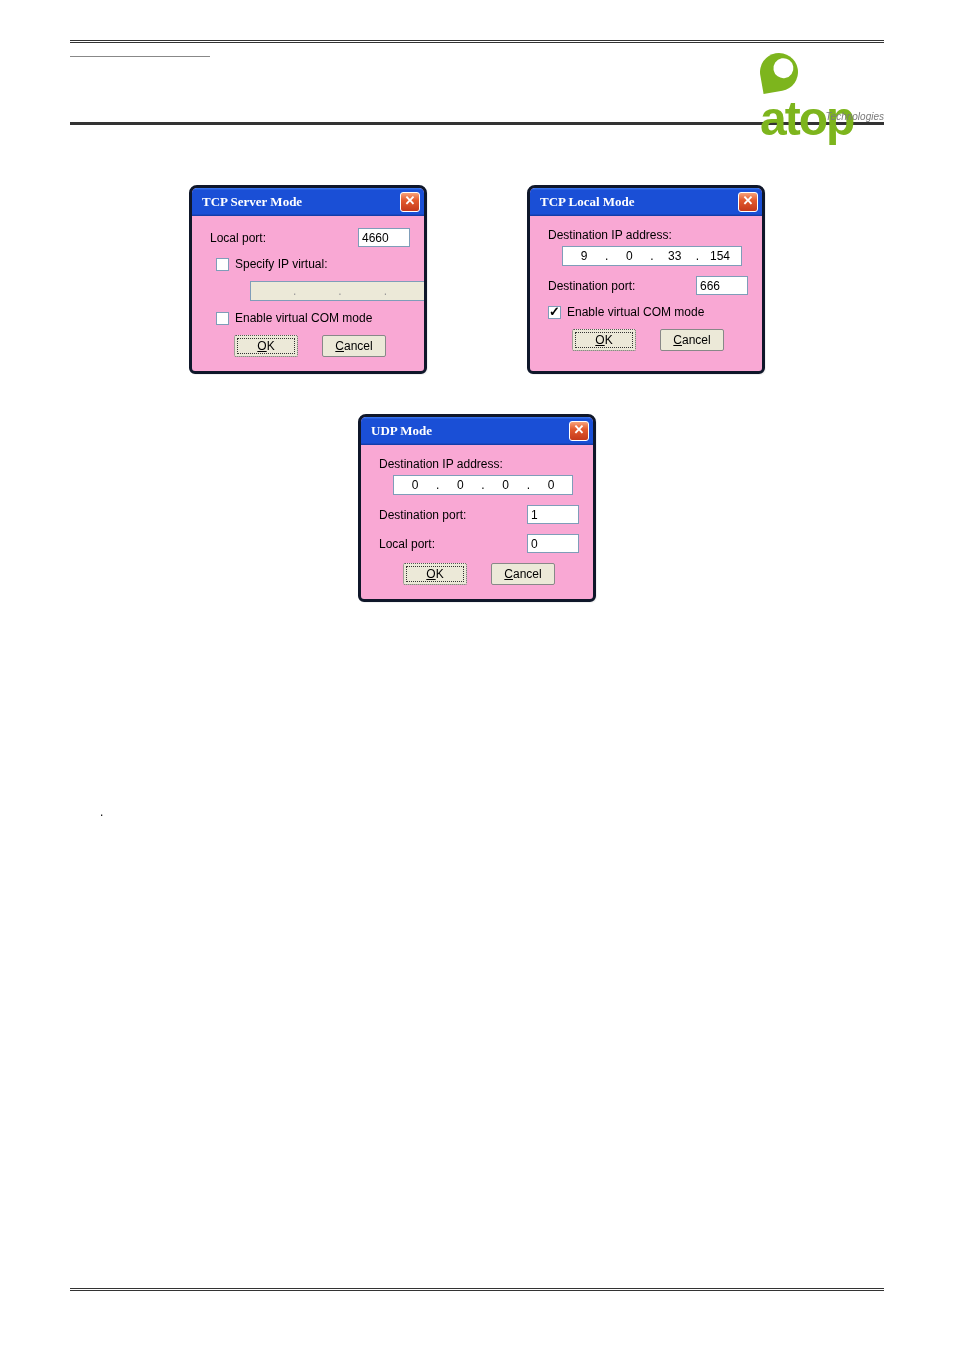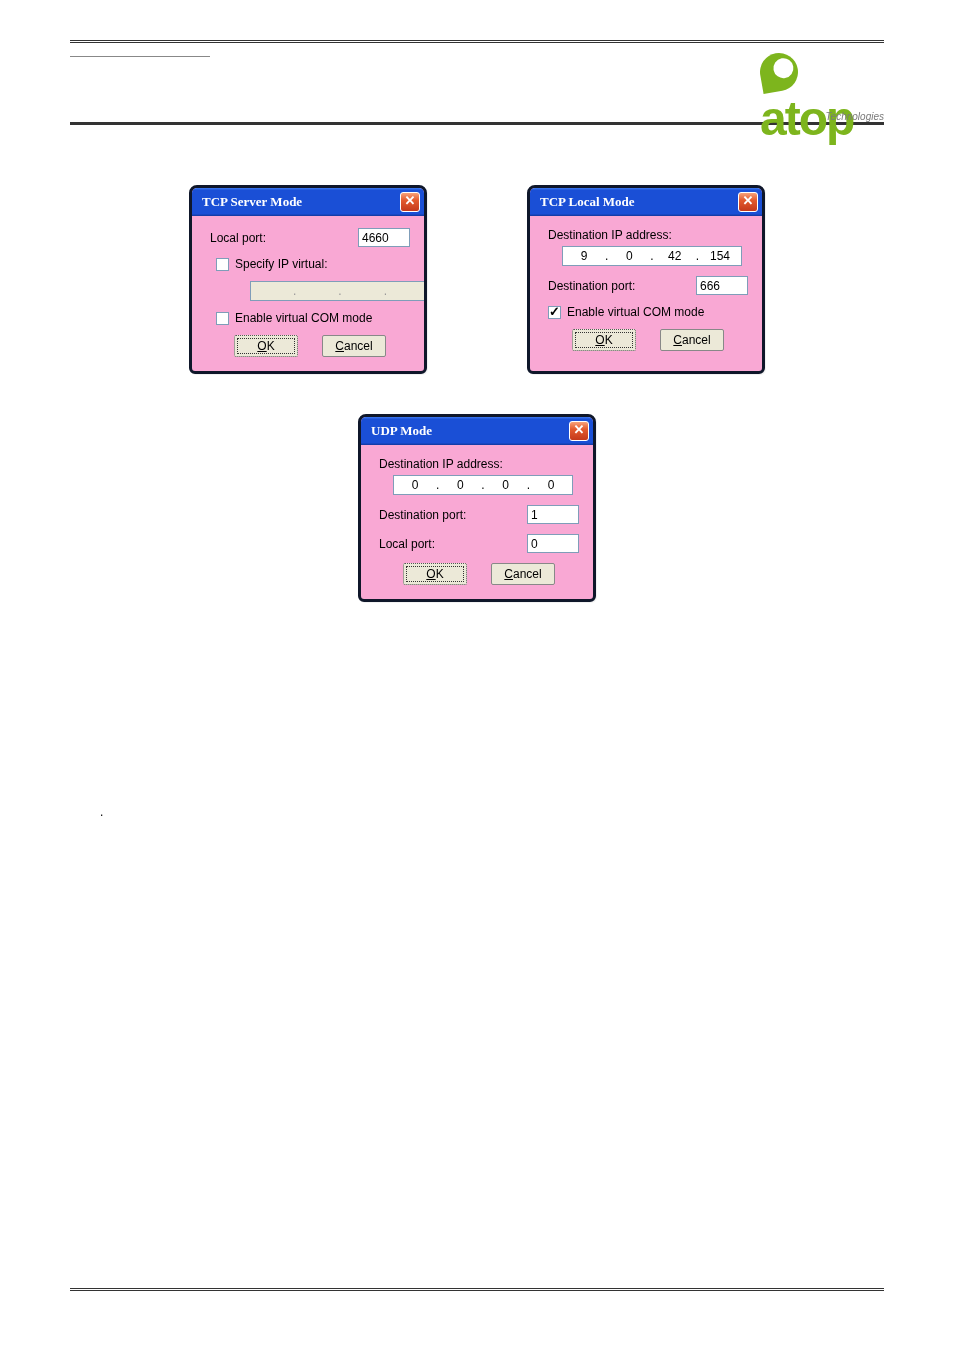--- a/index.html
+++ b/index.html
@@ -260,21 +260,21 @@
           <div class="close-btn">✕</div>
         </div>
         <div class="dlg-body">
           <div class="row col">
             <span class="label">Destination IP address:</span>
             <div class="ipbox">
               <span class="ip-oct">9</span>
                 <span class="ip-dot">.</span>
               <span class="ip-oct">0</span>
                 <span class="ip-dot">.</span>
-              <span class="ip-oct">42</span>
+              <span class="ip-oct">33</span>
                 <span class="ip-dot">.</span>
               <span class="ip-oct">154</span>
             </div>
           </div>
           <div class="row">
             <span class="label">Destination port:</span>
             <span class="spacer"></span>
             <input class="txt wide" value="666" style="">
           </div>
           <div class="row">

